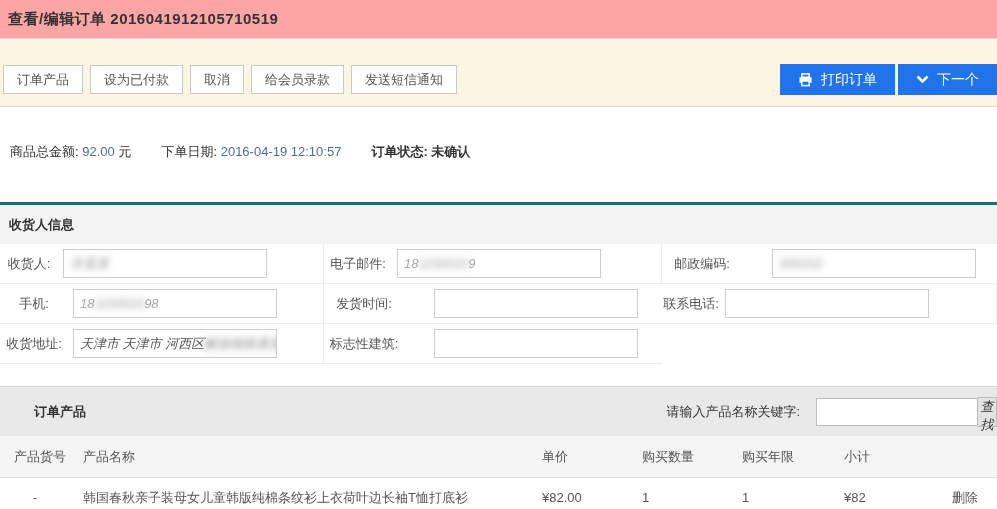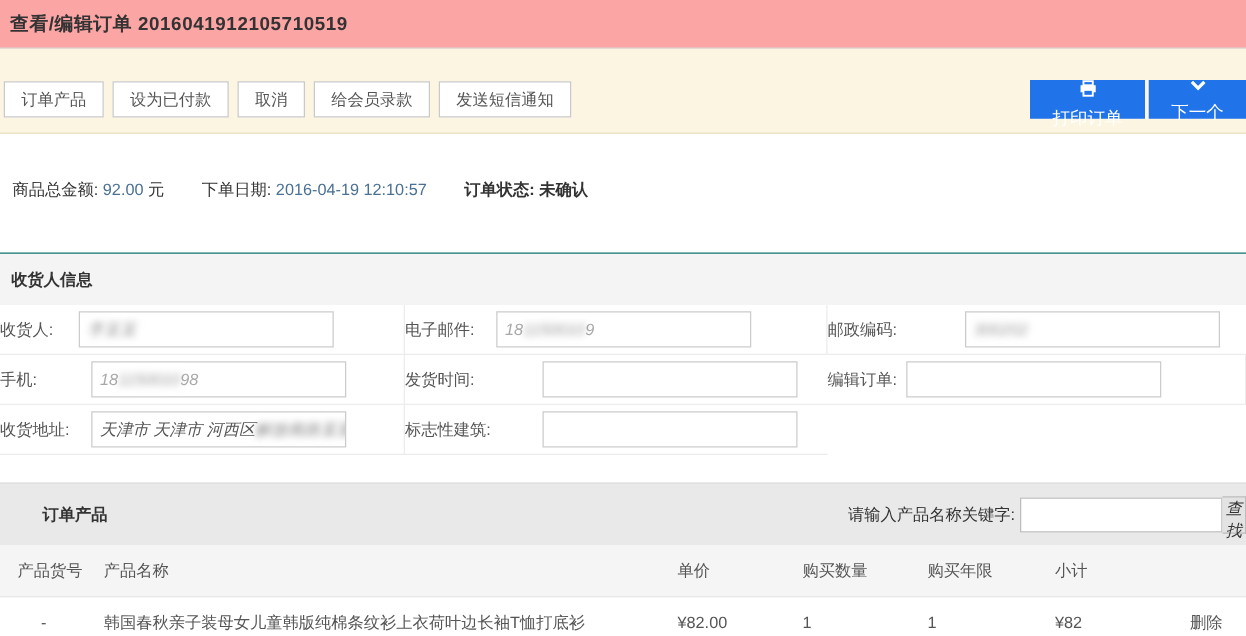--- a/index.html
+++ b/index.html
@@ -13,59 +13,59 @@
 
   
   .toolbar { height:68px; background:#fcf5e1; border-bottom:1px solid #e7dec2;
     display:flex; align-items:center; padding:14px 0 0 3px; }
   .btn-plain { background:#fff; border:1px solid #c9c9c9; color:#555; font-size:13px;
     height:29px; padding:0 13px; margin-right:7px; cursor:pointer;
     font-family:inherit; }
   .toolbar-right { margin-left:auto; display:flex; }
   .btn-blue { background:#2173ea; border:none; color:#fff; font-size:14px;
     height:31px; padding:0 18px; margin-left:3px; cursor:pointer;
-    display:flex; align-items:center; gap:8px; font-family:inherit;flex-direction:column; }
+    display:flex; align-items:center; gap:8px; font-family:inherit; }
   .btn-blue svg { display:block; }
 
   
   .summary { padding:36px 0 0 10px; height:95px; display:flex; font-size:13px; color:#333; }
   .summary .item { margin-right:30px; white-space:nowrap; }
   .summary .lbl { color:#333; }
   .summary .val { color:#4a7094; }
   .summary .strong { font-weight:bold; color:#333;text-align:center; }
 
   
-  .band { height:42px; background:#f4f4f4; border-top:1px solid #0f766e;
+  .band { height:42px; background:#f4f4f4; border-top:3px solid #0f766e;
     display:flex; align-items:center; padding:0 10px 0 9px; }
   .band .band-title { font-size:13px; font-weight:bold; color:#333; }
 
   
   .form-grid { display:grid; grid-template-columns:324px 338px 1fr; padding-bottom:2px; }
   .cell { height:40px; display:flex; align-items:center;
     border-bottom:1px solid #ececec; border-right:1px solid #ececec; font-size:13px; }
   .cell.last-col { border-right:none;gap:25px; }
-  .flabel { display:inline-block; text-align:left; color:#555; margin-right:5px;
+  .flabel { display:inline-block; text-align:center; color:#555; margin-right:5px;
     white-space:nowrap; }
   .lw1 { width:58px; } .lw2 { width:68px; } .lw3 { width:80px; }
   .ibox { width:204px; height:29px; border:1px solid #ccc; background:#fff;
     display:flex; align-items:center; padding:0 6px; overflow:hidden;
     white-space:nowrap; cursor:text; }
   .ibox span { display:inline-block;font-style:italic; }
   .gray .vis { color:#a9a9a9; }
   .dark .vis { color:#555; }
   .redacted { filter:blur(3px); color:#9b9b9b; }
   .dark .redacted { color:#888; }
 
   
   .gap { height:20px; background:#fff; }
   .band-products { height:50px; background:#e9e9e9; border-top:1px solid #ddd;
     display:flex; align-items:center; padding-left:34px; }
   .band-products .band-title { font-size:13px; font-weight:bold; color:#333; }
   .search-area { margin-left:auto; display:flex; align-items:center; }
-  .search-label { font-size:13px; color:#333; margin-right:4px; }
+  .search-label { font-size:13px; color:#333; margin-right:16px; }
   .search-input { width:162px; height:28px; border:1px solid #bdbdbd; background:#fff;
     padding:0 5px; font-size:13px; font-family:inherit; }
   .btn-search { height:30px; width:19px; background:#e3e3e3; border:1px solid #bdbdbd;
     border-left:none; color:#333; font-size:13px; cursor:pointer; font-family:inherit;font-style:italic; }
 
   
   .ptable-header, .ptable-row { display:grid;
     grid-template-columns:70px 460px 100px 100px 102px 88px 1fr; align-items:center; }
   .ptable-header { height:42px; background:#f5f5f5; border-bottom:1px solid #e2e2e2;
     font-size:13px; color:#555; }
@@ -162,21 +162,21 @@
         <span class="redacted">1150010</span>
         <span class="vis">98</span>
     </div>
   </div>
   <div class="cell last-col">
     <span class="flabel lw3">发货时间:</span>
     <div class="ibox"></div>
   </div>
 
   <div class="cell">
-    <span class="flabel lw1">编辑订单:</span>
+    <span class="flabel lw1">联系电话:</span>
     <div class="ibox"></div>
   </div>
   <div class="cell">
     <span class="flabel lw2">收货地址:</span>
     <div class="ibox dark">
       <span class="vis">天津市 天津市 河西区</span>
         <span class="redacted">解放南路某里</span>
     </div>
   </div>
   <div class="cell last-col">

